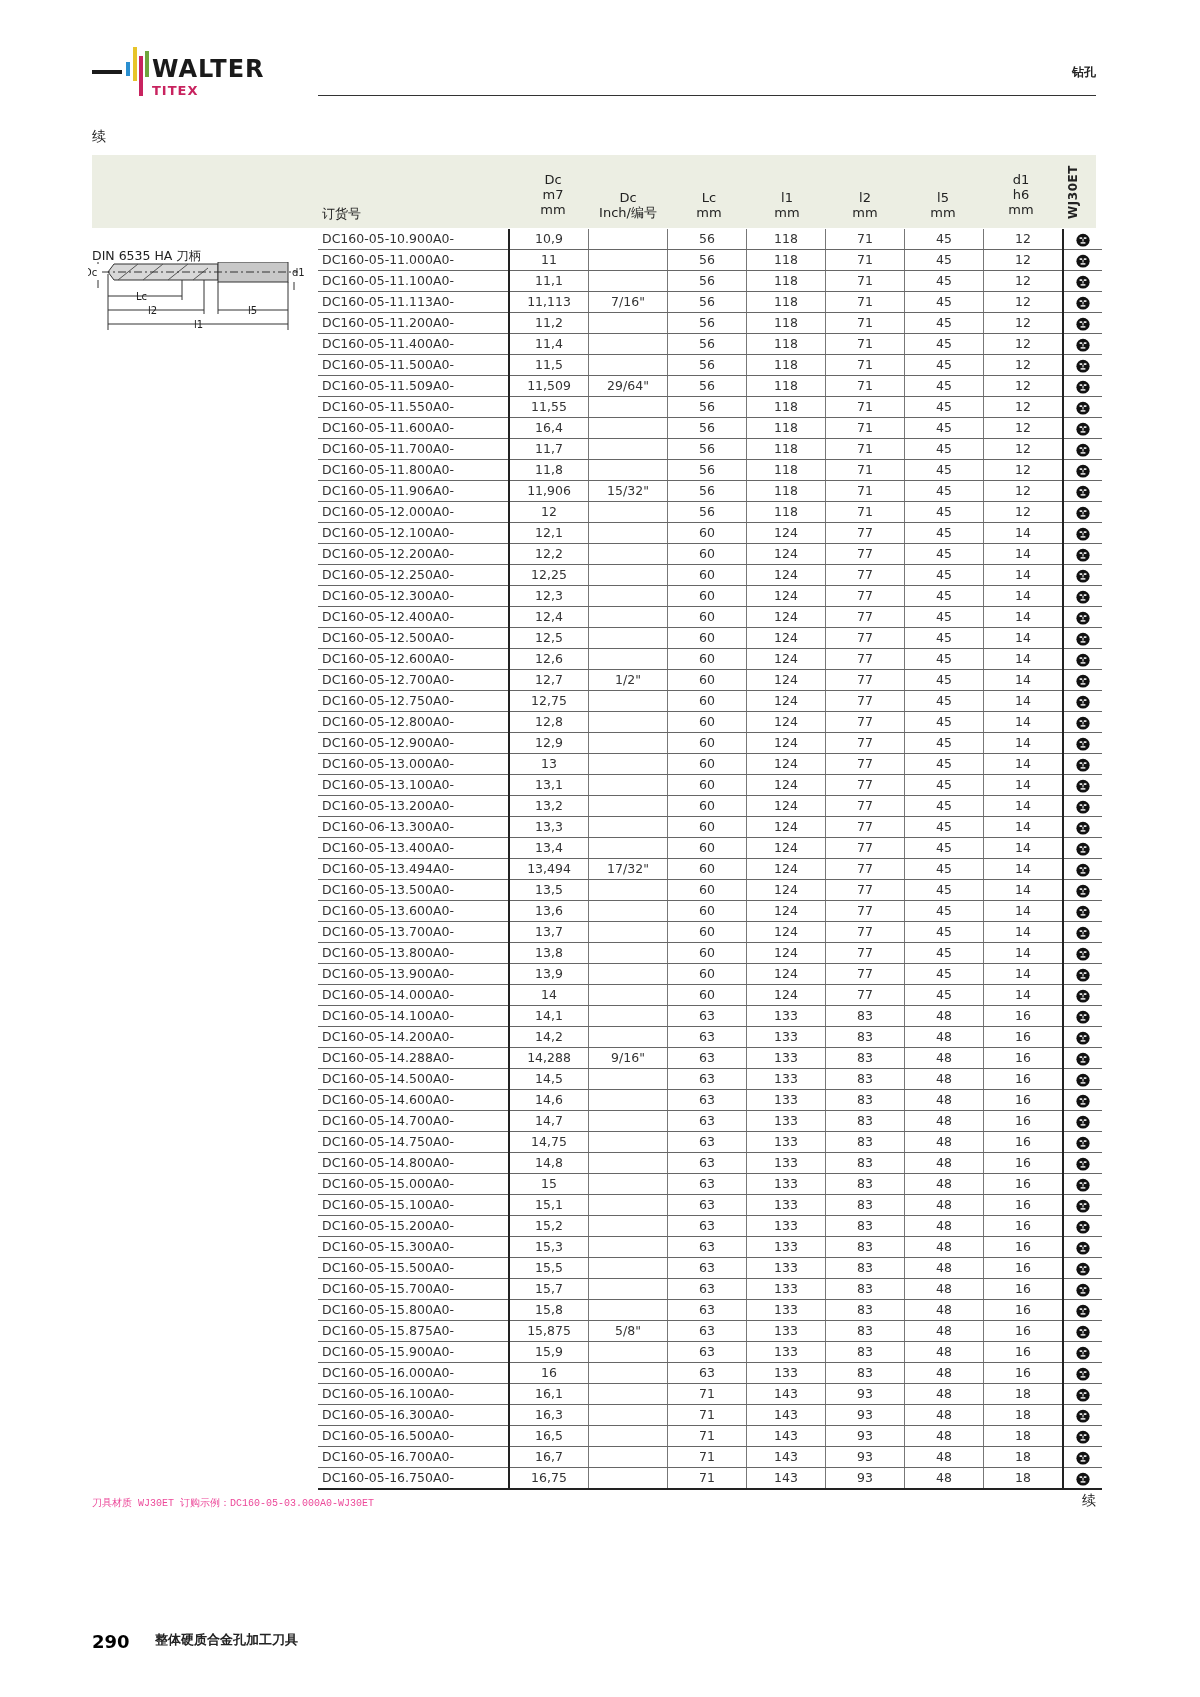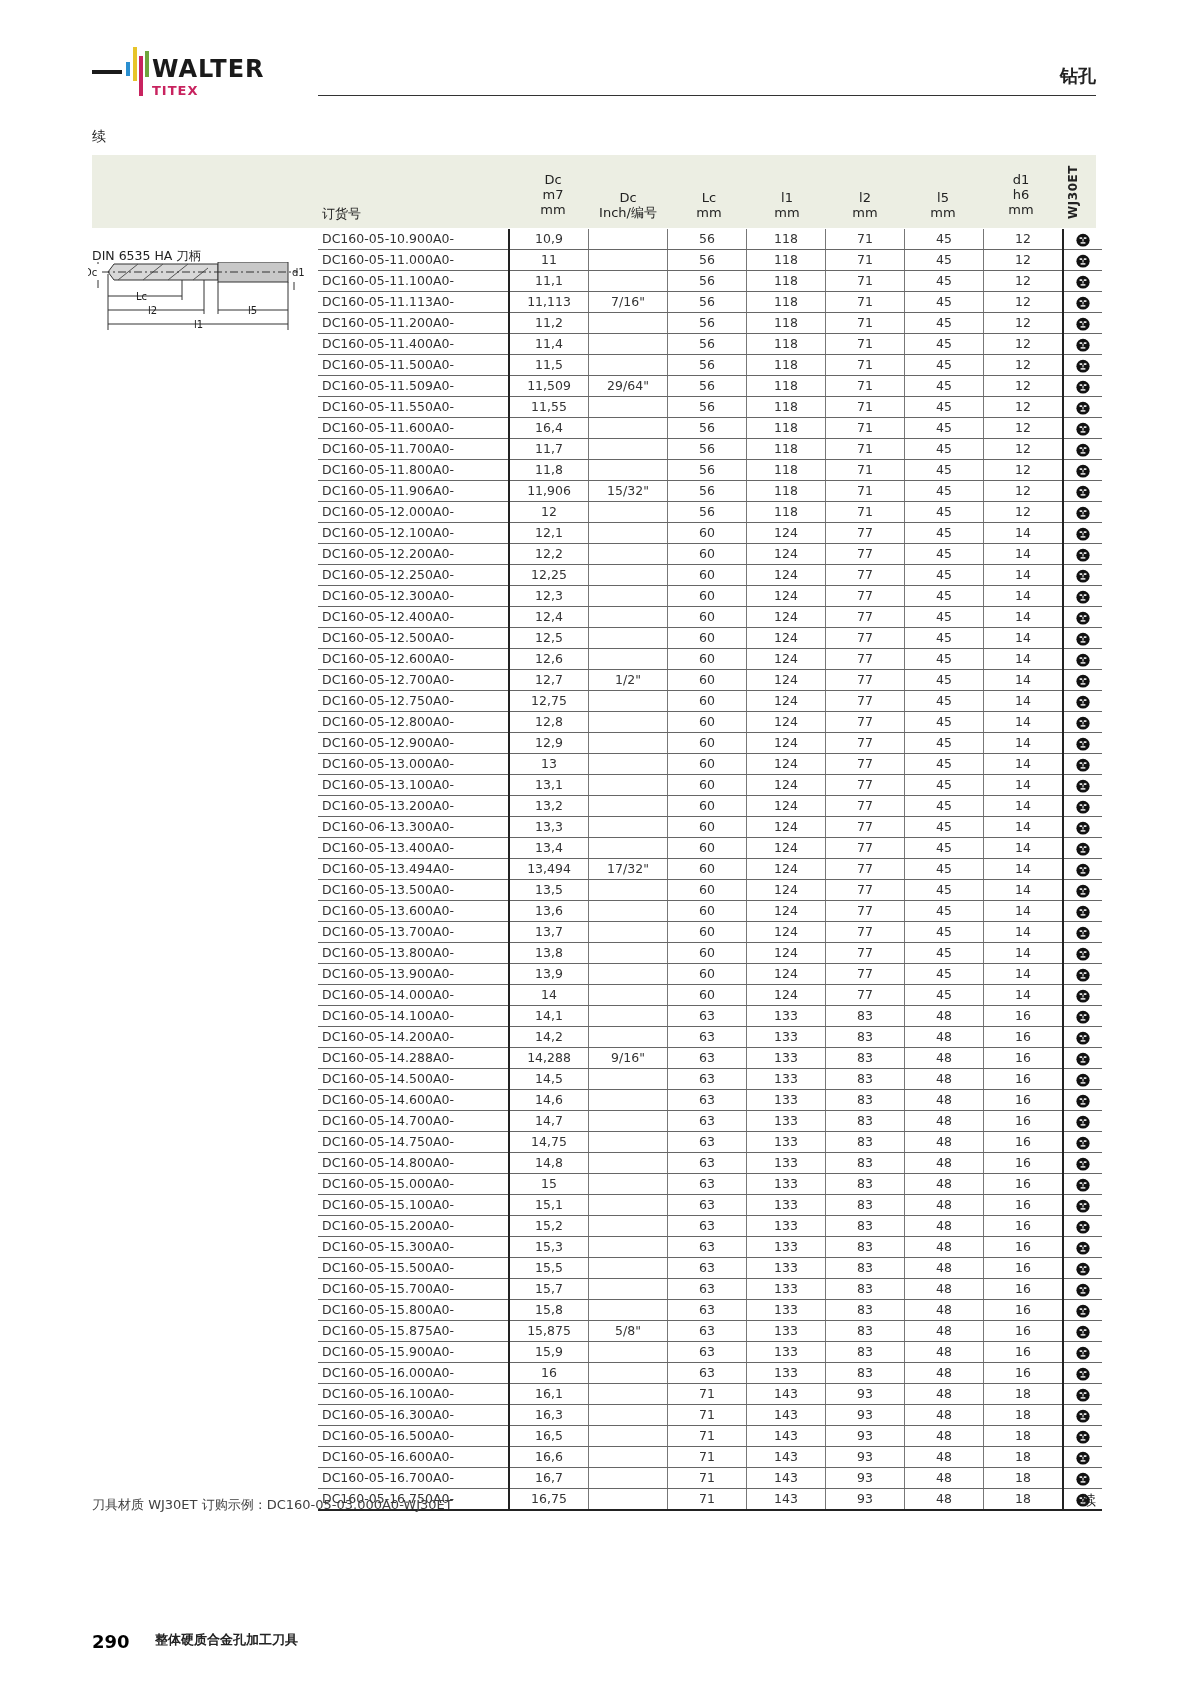--- a/index.html
+++ b/index.html
@@ -1,19 +1,19 @@
 <!DOCTYPE html>
 <html><head>
 <meta charset="utf-8">
 <style>
   html, body { margin:0; padding:0; background:#ffffff; }
   body { width:1200px; height:1697px; position:relative; font-family:"DejaVu Sans", "Liberation Sans", sans-serif; color:#222; overflow:hidden; }
   .logo { position:absolute; left:92px; top:44px; width:210px; height:56px; }
   .header-rule { position:absolute; left:318px; top:95px; width:778px; height:1px; background:#333; }
-  .section-title { position:absolute; right:104px; top:64px; font-size:18px; font-weight:bold; color:#222; }
+  .section-title { position:absolute; right:104px; top:64px; font-size:12px; font-weight:bold; color:#222; }
   .cont-top { position:absolute; left:92px; top:128px; font-size:14px; color:#222; }
   .thead-band { position:absolute; left:92px; top:155px; width:1004px; height:73px; background:#eceee3; }
   .th { position:absolute; font-size:13px; line-height:15px; text-align:center; color:#222; }
   .th-order { left:322px; top:206px; text-align:left; }
   .th-wj { position:absolute; left:1058px; top:160px; width:30px; height:64px; }
   .th-wj span { position:absolute; left:50%; top:50%; transform:translate(-50%,-50%) rotate(-90deg); font-size:12px; font-weight:bold; letter-spacing:0.5px; white-space:nowrap; }
   .din-label { position:absolute; left:92px; top:248px; font-size:12.5px; color:#222; }
   .drawing { position:absolute; left:88px; top:262px; width:220px; height:100px; }
   table.grid { position:absolute; left:318px; top:229px; border-collapse:collapse; table-layout:fixed; }
   table.grid td { height:20.0px; padding:0; font-size:12.5px; line-height:20px; color:#333; border-bottom:1px solid #666; text-align:center; overflow:hidden; white-space:nowrap; }
@@ -21,21 +21,21 @@
   table.grid td.c-dc { width:78px; border-right:1px solid #777; }
   table.grid td.c-inch { width:78px; border-right:1px solid #777; }
   table.grid td.c-lc { width:78px; border-right:1px solid #777; }
   table.grid td.c-l1 { width:78px; border-right:1px solid #777; }
   table.grid td.c-l2 { width:78px; border-right:1px solid #777; }
   table.grid td.c-l5 { width:78px; border-right:1px solid #777; }
   table.grid td.c-d1 { width:78px; border-right:2px solid #222; }
   table.grid td.c-ic { width:38px; }
   table.grid tr:last-child td { border-bottom:2px solid #222; }
   .grade-icon { display:inline-block; width:14px; height:14px; vertical-align:middle; }
-  .footnote { position:absolute; left:92px; top:1496px; font-size:13px; color:#404040; }
+  .footnote { position:absolute; left:92px; top:1496px; font-size:10px; color:#ec4899;font-family:Liberation Mono, monospace; }
   .cont-bottom { position:absolute; right:104px; top:1492px; font-size:14px; color:#222; }
   .page-num { position:absolute; left:92px; top:1631px; font-size:18px; font-weight:bold; color:#000000; }
   .page-caption { position:absolute; left:155px; top:1631px; font-size:13px; font-weight:bold; color:#222; }
 </style>
 </head>
 <body>
 
 <svg class="logo" viewBox="0 0 210 56">
   <rect x="0" y="26" width="30" height="4" fill="#1a1a1a"></rect>
   <rect x="34" y="18" width="4" height="14" fill="#2a8fd0"></rect>
@@ -1105,37 +1105,20 @@
         <td class="c-d1">18</td>
         <td class="c-ic"><svg class="grade-icon" viewBox="0 0 14 14">
             <ellipse cx="7" cy="7.2" rx="6.6" ry="6.4" fill="#111"></ellipse>
             <rect x="3.6" y="4.3" width="2.6" height="1.6" fill="#fff"></rect>
             <rect x="7.8" y="4.3" width="2.6" height="1.6" fill="#fff"></rect>
             <rect x="4.6" y="9.2" width="4.8" height="1.4" fill="#fff"></rect>
             <rect x="6.5" y="5.8" width="1" height="2.8" fill="#fff"></rect>
           </svg></td>
       </tr>
       <tr>
-        <td class="c-order">DC160-05-16.600A0-</td>
-        <td class="c-dc">16,6</td>
-        <td class="c-inch"></td>
-        <td class="c-lc">71</td>
-        <td class="c-l1">143</td>
-        <td class="c-l2">93</td>
-        <td class="c-l5">48</td>
-        <td class="c-d1">18</td>
-        <td class="c-ic"><svg class="grade-icon" viewBox="0 0 14 14">
-            <ellipse cx="7" cy="7.2" rx="6.6" ry="6.4" fill="#111"></ellipse>
-            <rect x="3.6" y="4.3" width="2.6" height="1.6" fill="#fff"></rect>
-            <rect x="7.8" y="4.3" width="2.6" height="1.6" fill="#fff"></rect>
-            <rect x="4.6" y="9.2" width="4.8" height="1.4" fill="#fff"></rect>
-            <rect x="6.5" y="5.8" width="1" height="2.8" fill="#fff"></rect>
-          </svg></td>
-      </tr>
-      <tr>
         <td class="c-order">DC160-05-16.700A0-</td>
         <td class="c-dc">16,7</td>
         <td class="c-inch"></td>
         <td class="c-lc">71</td>
         <td class="c-l1">143</td>
         <td class="c-l2">93</td>
         <td class="c-l5">48</td>
         <td class="c-d1">18</td>
         <td class="c-ic"><svg class="grade-icon" viewBox="0 0 14 14">
             <ellipse cx="7" cy="7.2" rx="6.6" ry="6.4" fill="#111"></ellipse>

